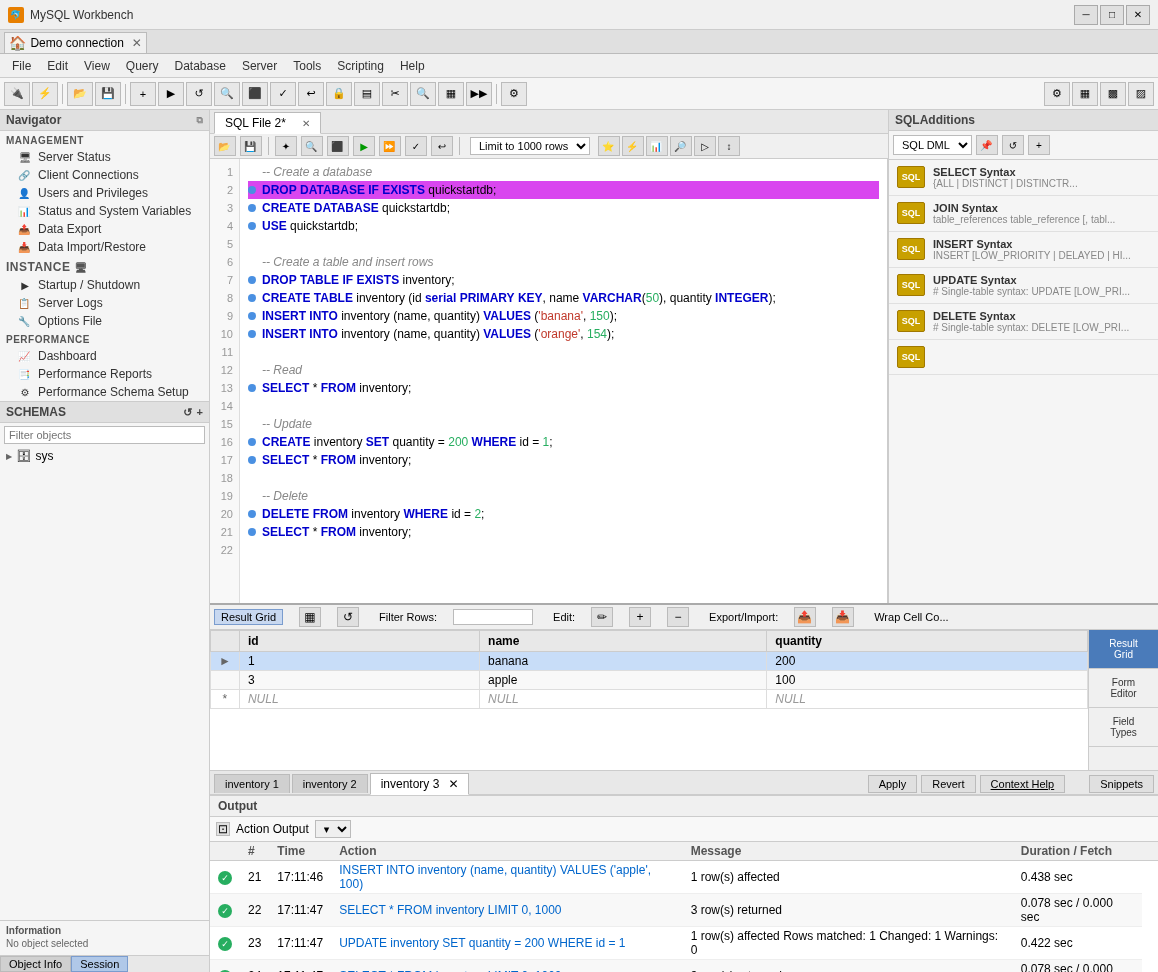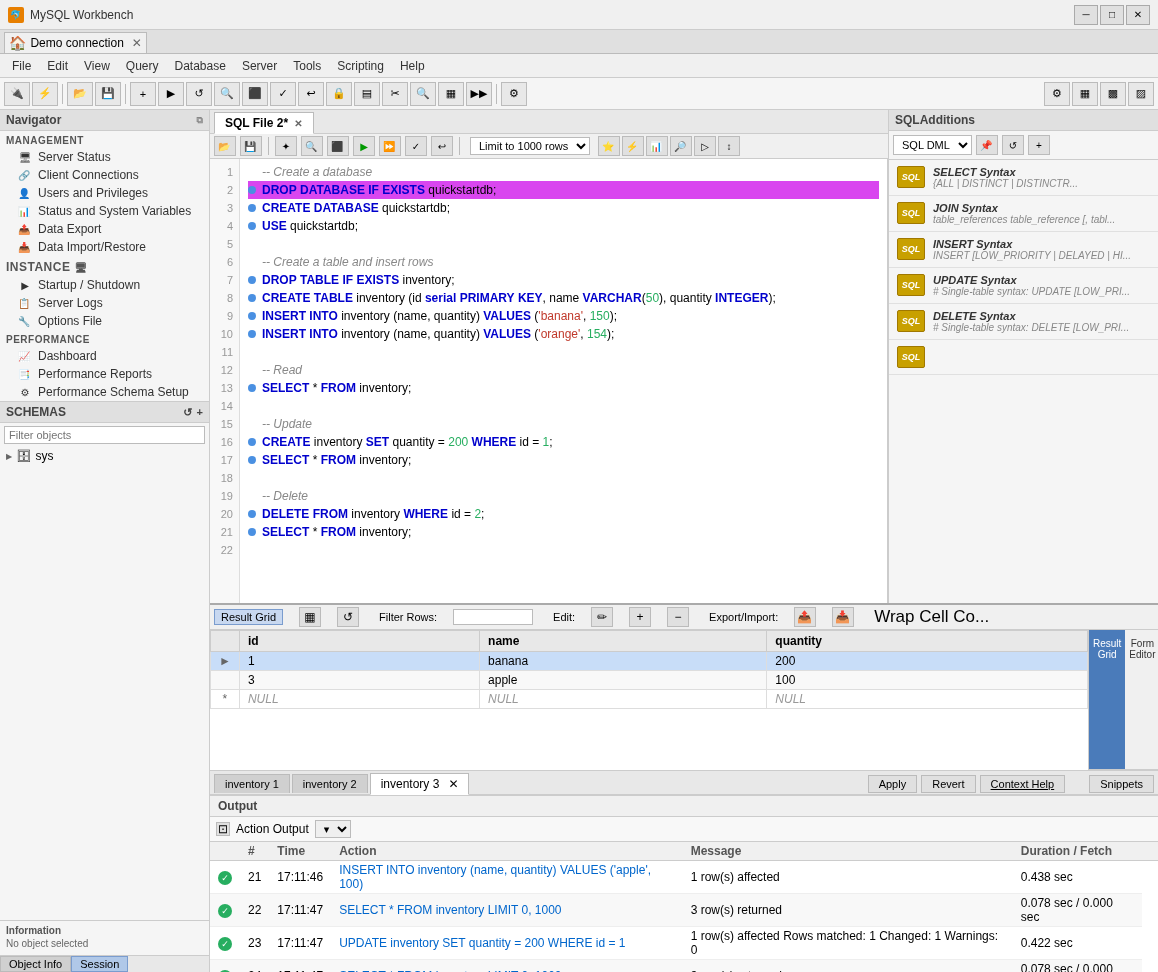--- a/index.html
+++ b/index.html
@@ -32,21 +32,21 @@
     .sidebar-item-icon { width: 14px; height: 14px; display: flex; align-items: center; justify-content: center; font-size: 10px; }
     .instance-title { padding: 4px 6px 2px; font-weight: bold; font-size: 10px; color: #555; text-transform: uppercase; letter-spacing: 0.5px; display: flex; align-items: center; gap: 4px; }
     .schemas-header { background: #e0e0e0; padding: 3px 6px; font-weight: bold; font-size: 11px; color: #444; border-top: 1px solid #ccc; border-bottom: 1px solid #ccc; display: flex; align-items: center; justify-content: space-between; }
     .filter-box { padding: 3px 4px; }
     .filter-input { width: 100%; padding: 2px 4px; border: 1px solid #bbb; background: white; font-size: 11px; }
     .schema-item { padding: 2px 6px; cursor: pointer; display: flex; align-items: center; gap: 4px; }
     .triangle { font-size: 8px; color: #666; }
 
     
     .tab-bar { background: #e8e8e8; border-bottom: 1px solid #ccc; display: flex; align-items: center; padding: 2px 4px 0; }
-    .tab { padding: 3px 10px; background: #d0d0d0; border: 1px solid #bbb; border-bottom: none; cursor: pointer; display: flex; align-items: center; gap: 6px; font-size: 11px; margin-right: 2px; font-weight: bold; }
+    .tab { padding: 3px 10px; background: #d0d0d0; border: 1px solid #bbb; border-bottom: none; cursor: pointer; display: flex; align-items: center; gap: 16px; font-size: 11px; margin-right: 2px; }
     .tab.active { background: white; border-bottom: 1px solid white; margin-bottom: -1px; }
     .tab-close { font-size: 10px; color: #666; cursor: pointer; }
     .code-editor { flex: 1; background: white; border-right: 1px solid #ccc; overflow: auto; display: flex; flex-direction: column; min-height: 0; }
     .editor-toolbar { background: #f0f0f0; border-bottom: 1px solid #ccc; padding: 2px 4px; display: flex; align-items: center; gap: 4px; flex-shrink: 0; }
     .editor-toolbar-btn { width: 22px; height: 20px; background: #e0e0e0; border: 1px solid #bbb; cursor: pointer; display: flex; align-items: center; justify-content: center; font-size: 10px; }
     .limit-select { display: flex; align-items: center; gap: 4px; margin-left: 4px; }
     .limit-select select { padding: 1px 4px; font-size: 11px; border: 1px solid #bbb; background: white; }
     .code-lines { display: flex; flex: 1; overflow: auto; font-family: 'Courier New', monospace; font-size: 12px; }
     .line-numbers { background: #f8f8f8; border-right: 1px solid #ddd; padding: 4px 6px; text-align: right; color: #999; user-select: none; min-width: 30px; }
     .line-number { line-height: 18px; font-size: 11px; }
@@ -58,40 +58,40 @@
     .kw { color: #0000cc; font-weight: bold; }
     .str { color: #c0392b; }
     .num { color: #27ae60; }
     .cmt { color: #888; font-style: italic; }
 
     
     .sql-additions { width: 270px; background: #f5f5f5; border-left: 1px solid #ccc; display: flex; flex-direction: column; overflow: hidden; }
     .sql-additions-header { background: #e0e0e0; padding: 3px 6px; font-weight: bold; font-size: 11px; color: #444; border-bottom: 1px solid #ccc; display: flex; align-items: center; justify-content: space-between; }
     .sql-additions-toolbar { padding: 4px; display: flex; align-items: center; gap: 4px; border-bottom: 1px solid #ccc; }
     .sql-additions-toolbar select { padding: 2px 4px; font-size: 11px; border: 1px solid #bbb; background: white; }
-    .snippet-item { padding: 6px 8px; border-bottom: 1px solid #e0e0e0; cursor: pointer; display: flex; gap: 8px; align-items: flex-start; font-style: italic; }
+    .snippet-item { padding: 6px 8px; border-bottom: 1px solid #e0e0e0; cursor: pointer; display: flex; gap: 8px; align-items: flex-start; }
     .snippet-icon { width: 28px; height: 22px; background: #c8a000; border: 1px solid #a07800; display: flex; align-items: center; justify-content: center; font-size: 9px; color: white; font-weight: bold; flex-shrink: 0; border-radius: 2px; }
     .snippet-text { flex: 1; }
     .snippet-title { font-weight: bold; font-size: 11px; color: #333; }
     .snippet-preview { font-size: 10px; color: #888; }
     .result-toolbar { background: #f0f0f0; border-bottom: 1px solid #ccc; padding: 2px 4px; display: flex; align-items: center; gap: 16px; flex-shrink: 0; }
     .result-toolbar-btn { padding: 1px 6px; background: #e0e0e0; border: 1px solid #bbb; cursor: pointer; font-size: 11px; }
     .result-toolbar-btn.active { background: #c8d8f0; border-color: #7a9cce; }
     .filter-label { font-size: 11px; margin-left: 4px; }
     .filter-input-sm { padding: 1px 4px; border: 1px solid #bbb; font-size: 11px; width: 80px; }
     .result-table-wrapper { flex: 1; overflow: auto; }
     .result-table { width: 100%; border-collapse: collapse; font-size: 11px; }
     .result-table th { background: #e8e8e8; border: 1px solid #ccc; padding: 3px 8px; text-align: left; font-weight: bold; }
     .result-table td { border: 1px solid #ddd; padding: 2px 8px; }
     .result-table tr:nth-child(even) { background: #f8f8f8; }
     .result-table tr.selected td { background: #c8ddf8; }
     .null-cell { color: #999; font-style: italic; }
 
     
-    .result-side-btns { width: 70px; background: #f0f0f0; border-left: 1px solid #ccc; display: flex; }
+    .result-side-btns { width: 70px; background: #f0f0f0; border-left: 1px solid #ccc; display: flex; flex-direction: column; }
     .side-btn { padding: 8px 4px; text-align: center; cursor: pointer; border-bottom: 1px solid #ccc; font-size: 10px; color: #333; }
     .side-btn.active { background: #4a7bba; color: white; }
 
     
     .result-tab-bar { background: #e8e8e8; border-top: 1px solid #ccc; border-bottom: 1px solid #ccc; display: flex; align-items: center; padding: 2px 4px 0; }
     .result-tab { padding: 3px 10px; background: #d0d0d0; border: 1px solid #bbb; border-bottom: none; cursor: pointer; font-size: 11px; margin-right: 2px; }
     .result-tab.active { background: white; border-bottom: 1px solid white; margin-bottom: -1px; }
     .result-tab-actions { margin-left: auto; display: flex; gap: 4px; }
     .result-tab-btn { padding: 2px 10px; background: #e0e0e0; border: 1px solid #bbb; cursor: pointer; font-size: 11px; }
     .result-tab-btn.apply { background: #e0e0e0; }
@@ -436,21 +436,21 @@
         <div style="width:22px;height:20px;background:#e0e0e0;border:1px solid #bbb;cursor:pointer;display:flex;align-items:center;justify-content:center;">↺</div>
         <span class="filter-label">Filter Rows:</span>
         <input class="filter-input-sm" type="text" style="">
         <span style="margin-left:4px;font-size:11px;">Edit:</span>
         <div style="width:22px;height:20px;background:#e0e0e0;border:1px solid #bbb;cursor:pointer;display:flex;align-items:center;justify-content:center;">✏</div>
         <div style="width:22px;height:20px;background:#e0e0e0;border:1px solid #bbb;cursor:pointer;display:flex;align-items:center;justify-content:center;">+</div>
         <div style="width:22px;height:20px;background:#e0e0e0;border:1px solid #bbb;cursor:pointer;display:flex;align-items:center;justify-content:center;">−</div>
         <span style="margin-left:4px;font-size:11px;">Export/Import:</span>
         <div style="width:22px;height:20px;background:#e0e0e0;border:1px solid #bbb;cursor:pointer;display:flex;align-items:center;justify-content:center;">📤</div>
         <div style="width:22px;height:20px;background:#e0e0e0;border:1px solid #bbb;cursor:pointer;display:flex;align-items:center;justify-content:center;">📥</div>
-        <span style="margin-left:4px;font-size:17px;">Wrap Cell Co...</span>
+        <span style="margin-left:4px;font-size:11px;">Wrap Cell Co...</span>
       </div>
 
       <div style="display:flex;height:140px;">
         <div class="result-table-wrapper" style="flex:1;">
           <table class="result-table">
             <thead>
               <tr>
                 <th style="width:20px;"></th>
                 <th>id</th>
                 <th>name</th>

